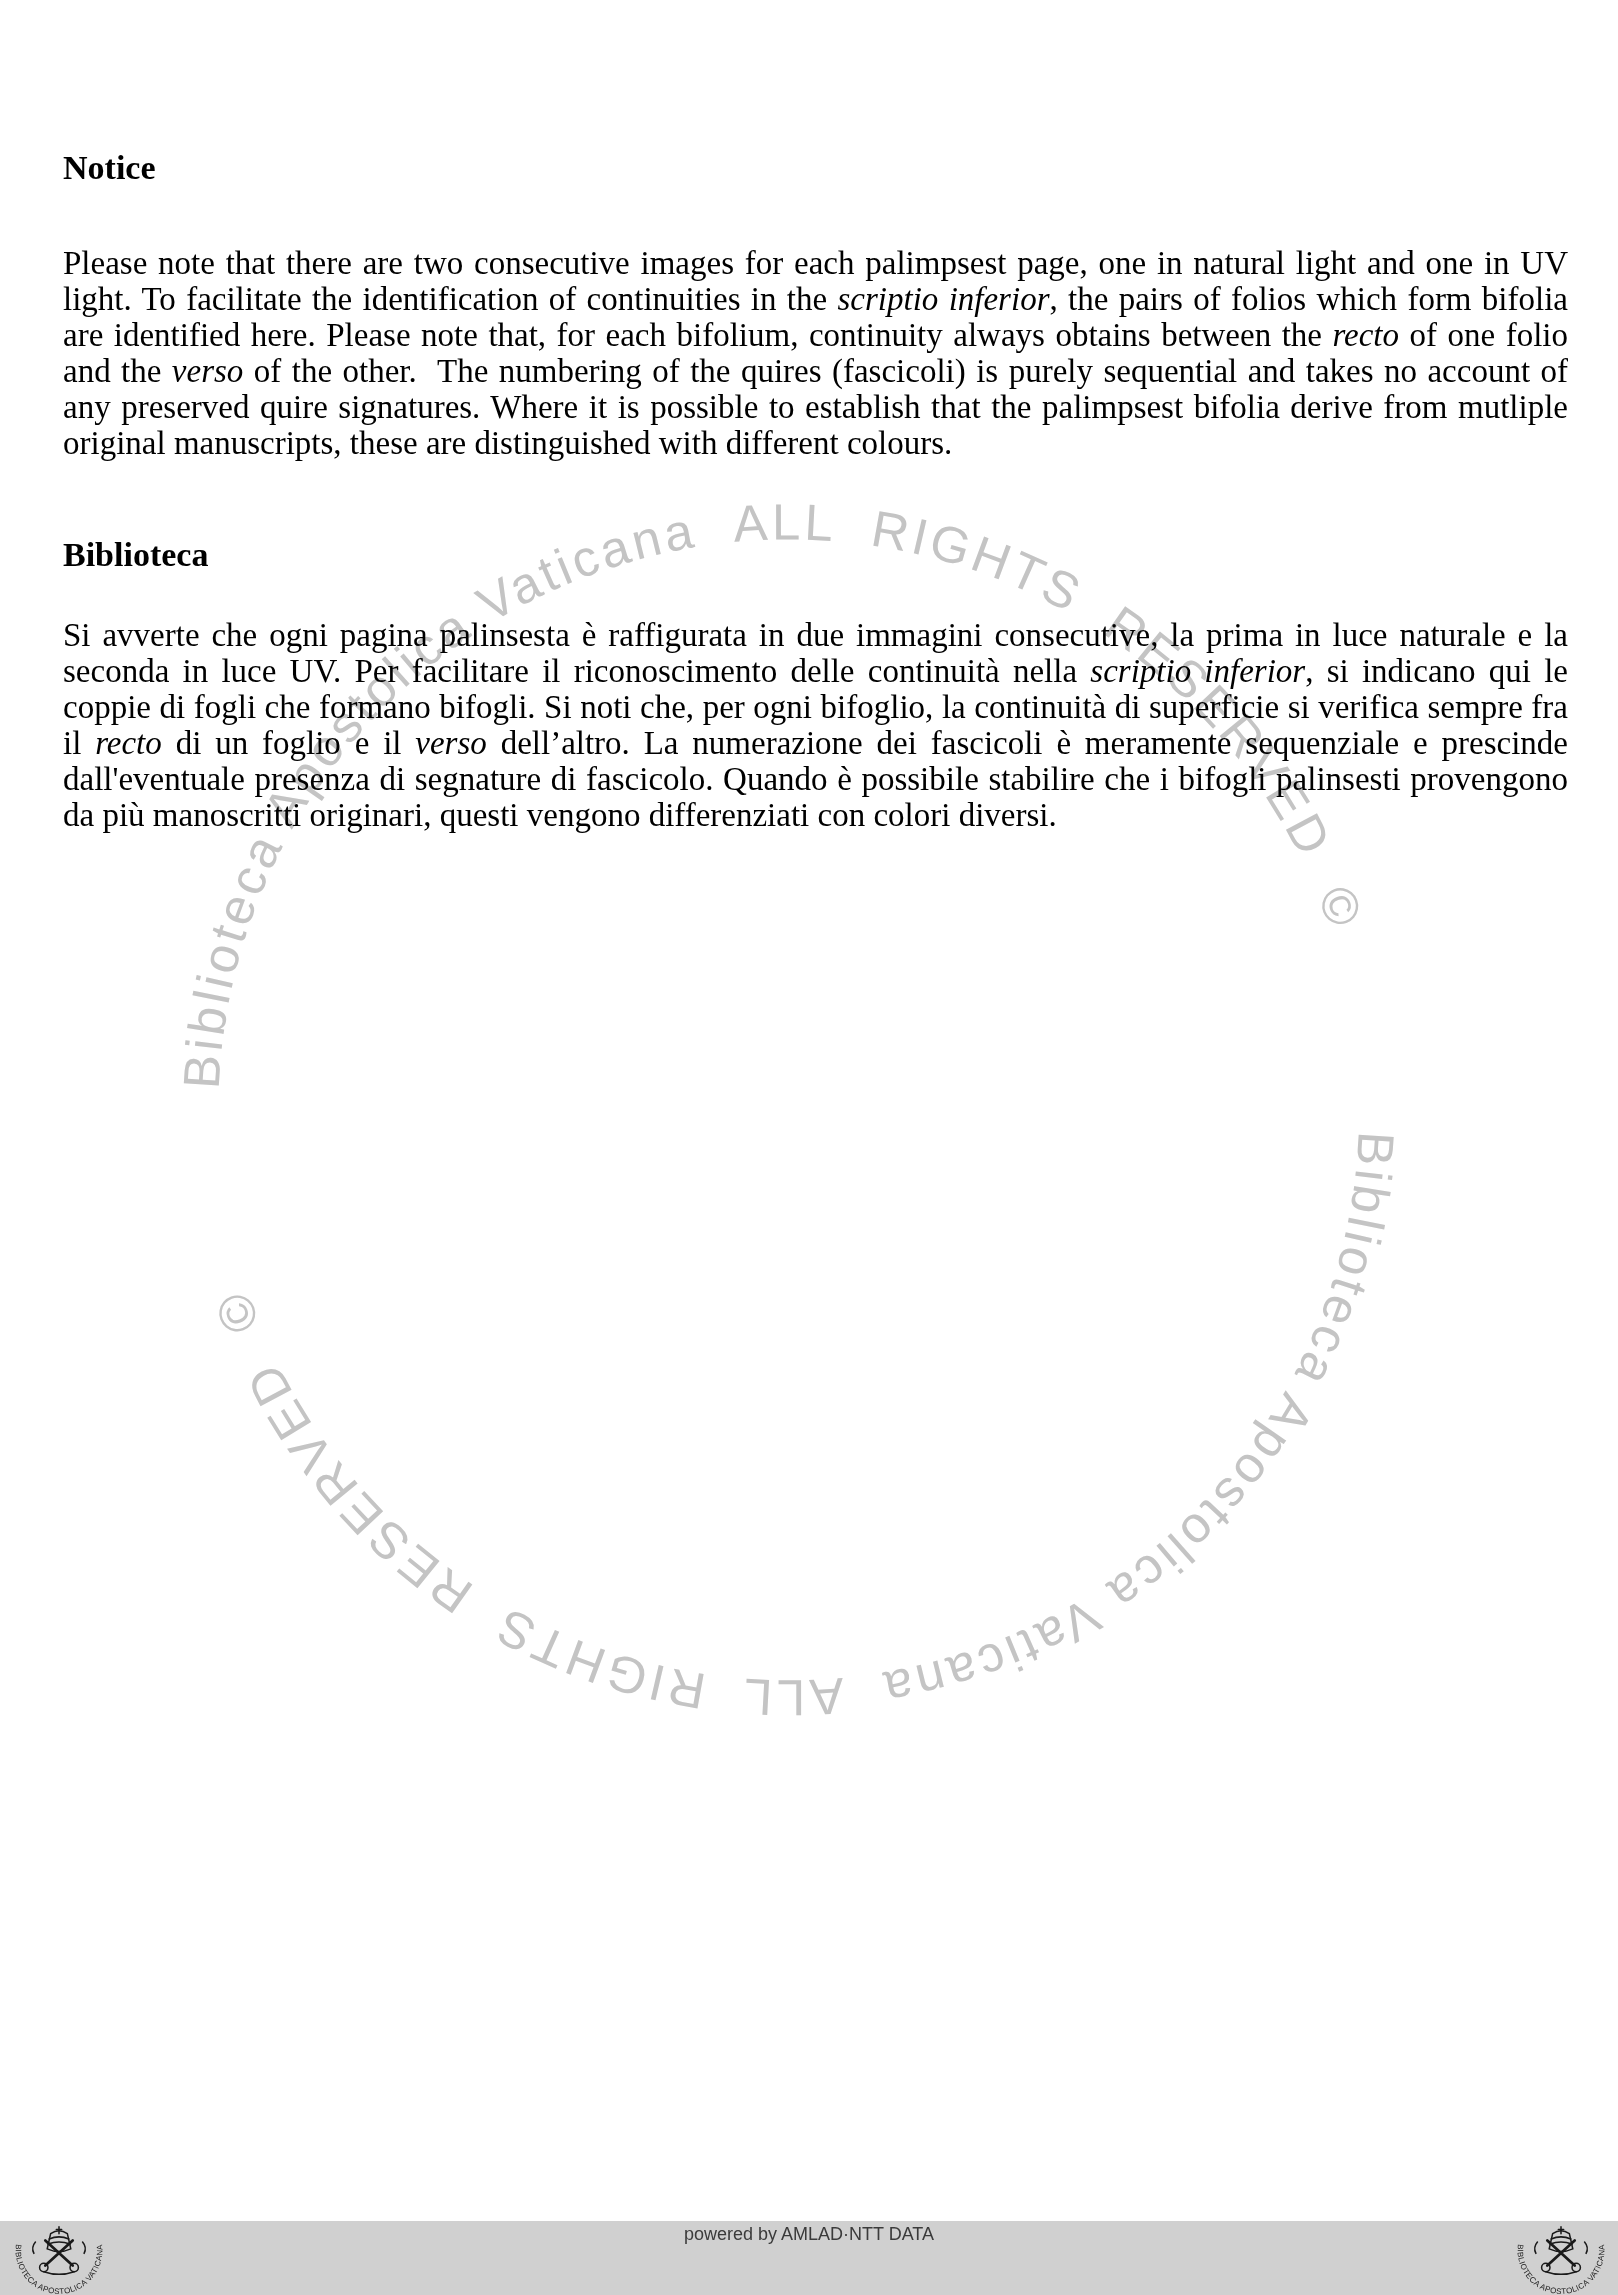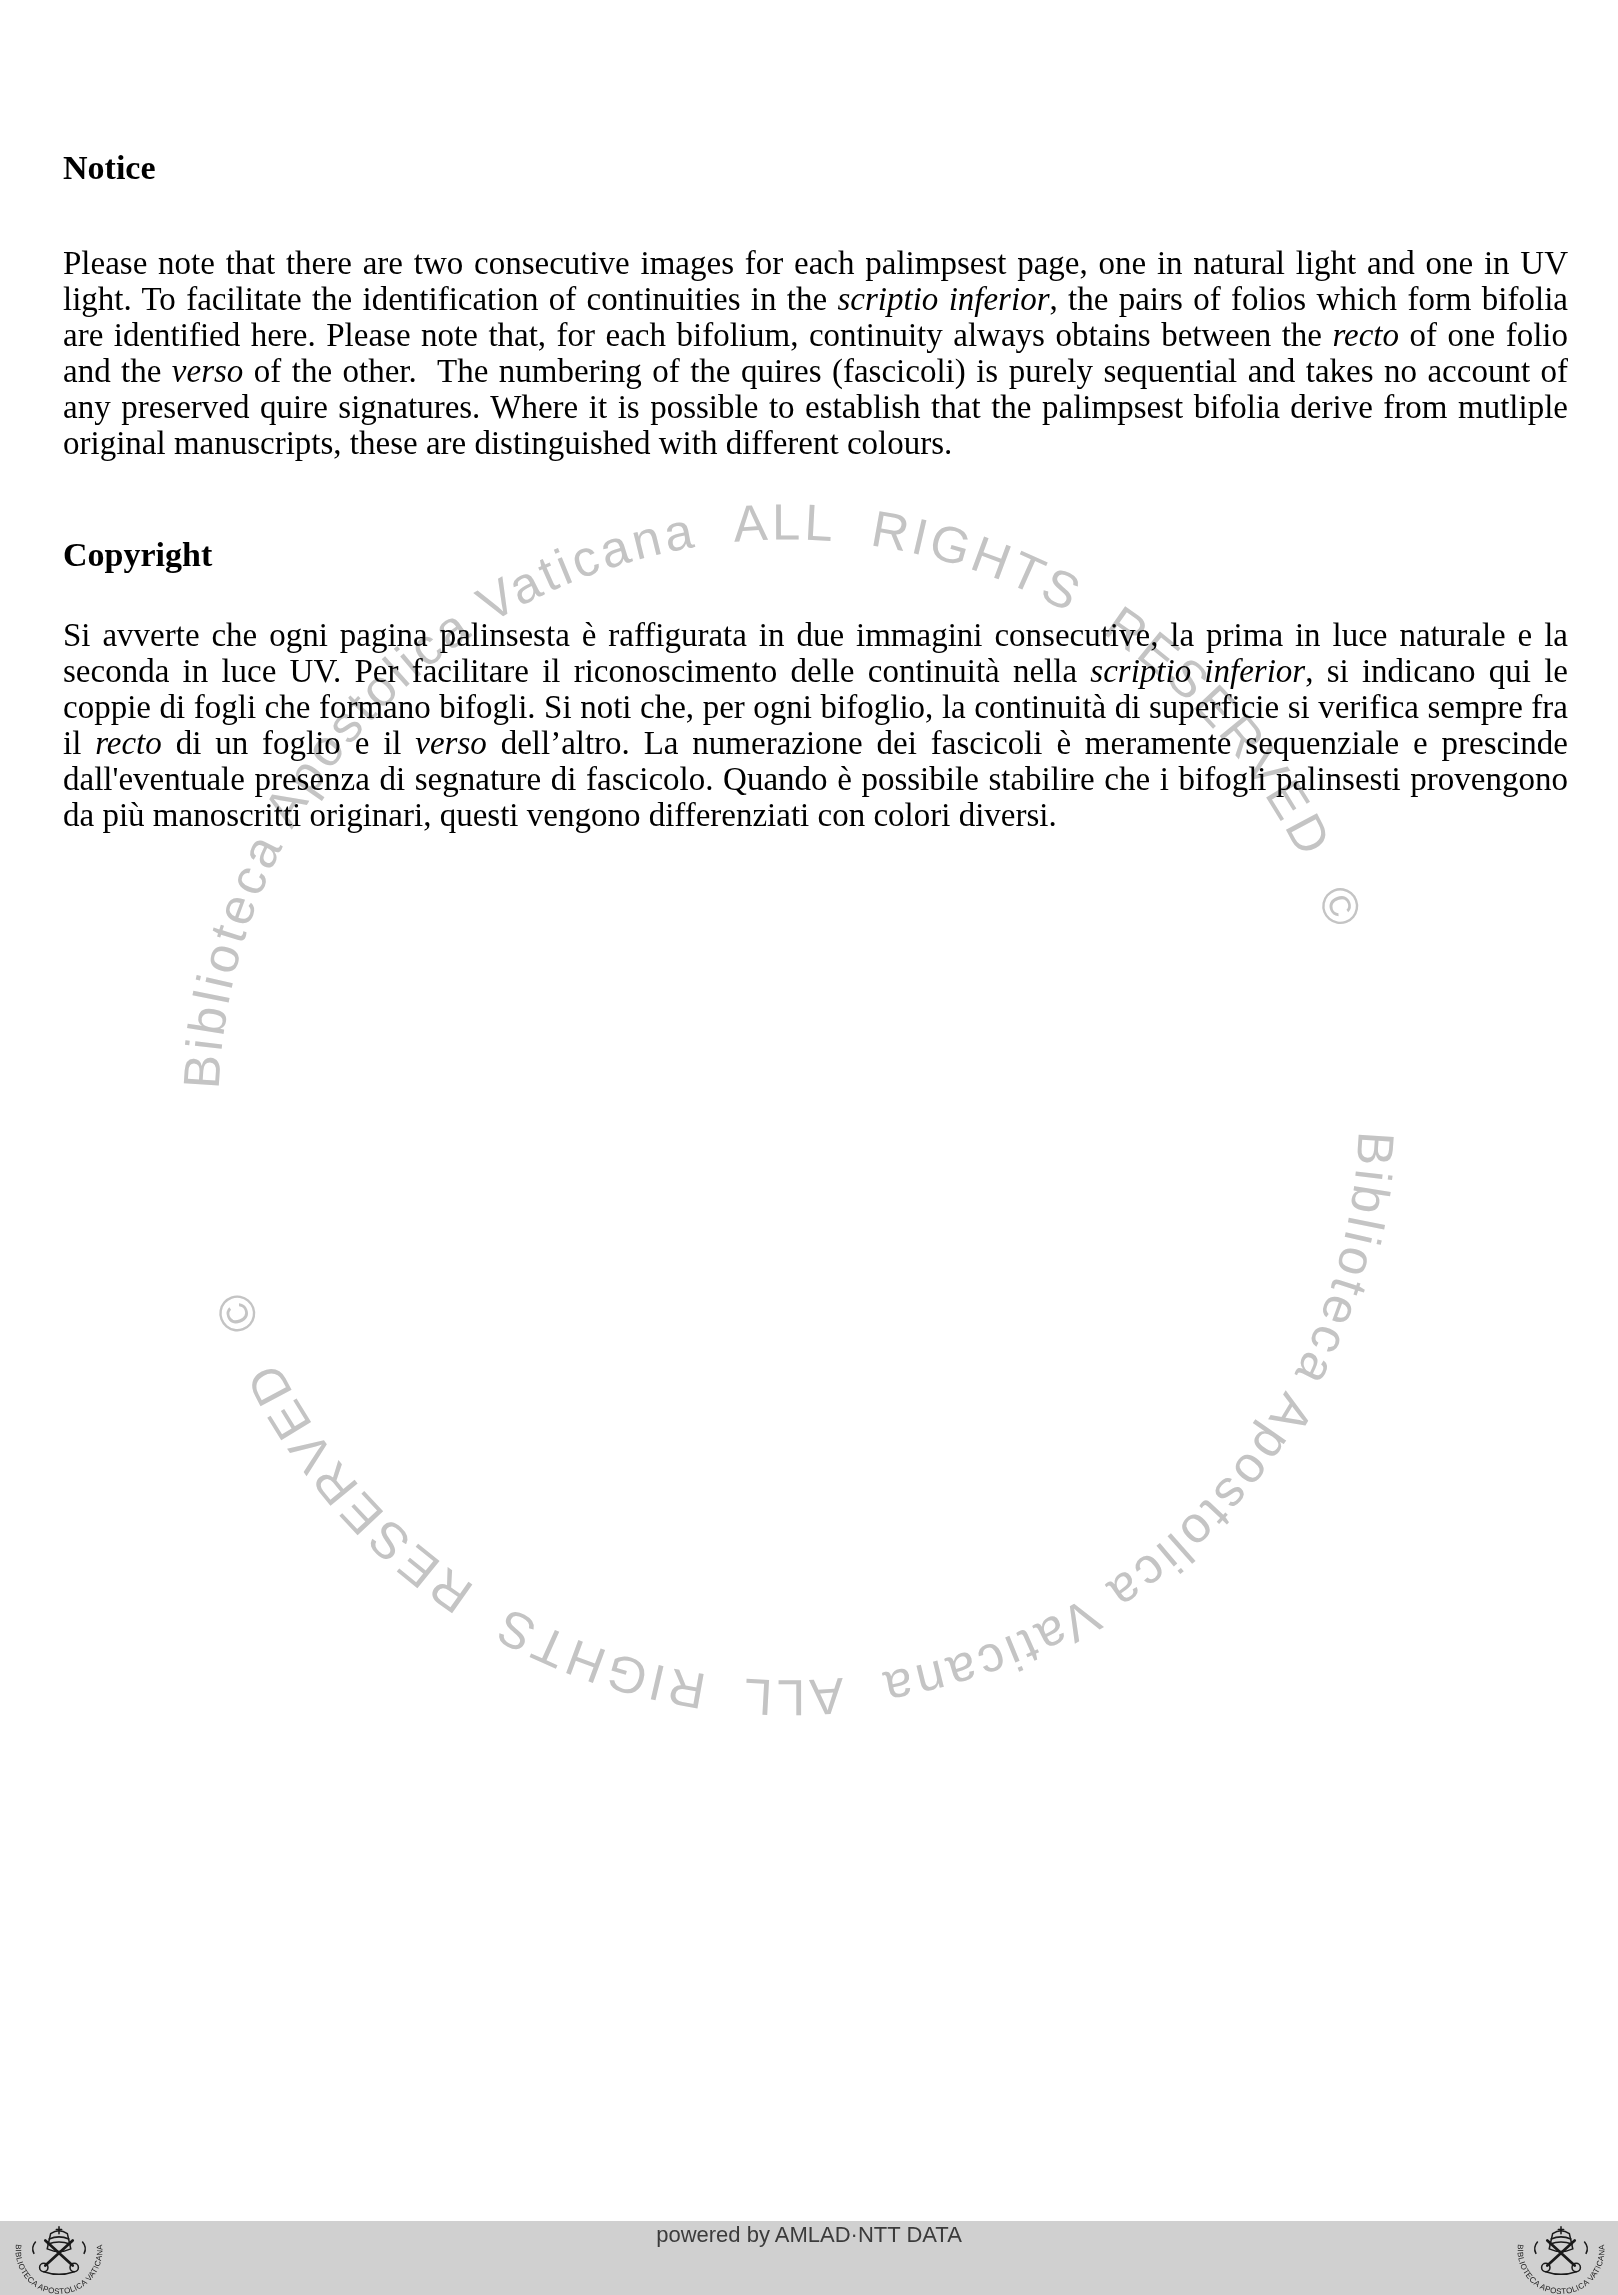--- a/index.html
+++ b/index.html
@@ -51,21 +51,21 @@
     background: #d0d0d0;
     text-align: center;
     font-family: "Liberation Sans", sans-serif;
     color: #3b3b3b;
   }
   .footer .copyright {
     padding-top: 7.3px;
     font-size: 32px; line-height: 36px;
   }
   .footer .powered {
-    font-size: 22px; line-height: 25px;
+    font-size: 18px; line-height: 25px;
     margin-top: 0.8px;
   }
   .seal {
     position: absolute; top: 2.4px;
     width: 110px; height: 73px;
   }
   .seal-left  { left: 4px; }
   .seal-right { right: 2.4px; }
   .seal text {
     font-family: "Liberation Sans", sans-serif;
@@ -87,21 +87,21 @@
       <textPath href="#wm-circle" startOffset="25">Biblioteca Apostolica Vaticana &nbsp;ALL &nbsp;RIGHTS &nbsp;RESERVED &nbsp;© &nbsp;&nbsp;</textPath>
       <textPath href="#wm-circle" startOffset="2240">Biblioteca Apostolica Vaticana &nbsp;ALL &nbsp;RIGHTS &nbsp;RESERVED &nbsp;© &nbsp;&nbsp;</textPath>
     </text>
   </svg>
 
   <main class="content">
     <h2 class="heading heading-notice">Notice</h2>
 
     <p class="para para-en"><span>Please note that there are two consecutive images for each palimpsest page, one in natural light and one in UV light. To facilitate the identification of continuities in the </span><i>scriptio inferior</i><span>, the pairs of folios which form bifolia are identified here. Please note that, for each bifolium, continuity always obtains between the </span><i>recto</i><span> of one folio and the </span><i>verso</i><span> of the other.&nbsp; The numbering of the quires (fascicoli) is purely sequential and takes no account of any preserved quire signatures. Where it is possible to establish that the palimpsest bifolia derive from mutliple original manuscripts, these are distinguished with different colours.</span></p>
 
-    <h2 class="heading heading-avvertenza">Copyright</h2>
+    <h2 class="heading heading-avvertenza">Biblioteca</h2>
 
     <p class="para para-it"><span>Si avverte che ogni pagina palinsesta è raffigurata in due immagini consecutive, la prima in luce naturale e la seconda in luce UV. Per facilitare il riconoscimento delle continuità nella </span><i>scriptio inferior</i><span>, si indicano qui le coppie di fogli che formano bifogli. Si noti che, per ogni bifoglio, la continuità di superficie si verifica sempre fra il </span><i>recto</i><span> di un foglio e il </span><i>verso</i><span> dell’altro. La numerazione dei fascicoli è meramente sequenziale e prescinde dall'eventuale presenza di segnature di fascicolo. Quando è possibile stabilire che i bifogli palinsesti provengono da più manoscritti originari, questi vengono differenziati con colori diversi.</span></p>
   </main>
 
   <footer class="footer">
 
     <svg class="seal seal-left" viewBox="0 0 140 96" xmlns="http://www.w3.org/2000/svg">
       <g stroke="#1a1a1a" fill="none" stroke-width="2" stroke-linecap="round">
         <path d="M70 5 v9 M66.5 8.5 h7"></path>
         <path d="M59 14 Q70 6.5 81 14 L85.5 34 Q70 41 54.5 34 Z"></path>

